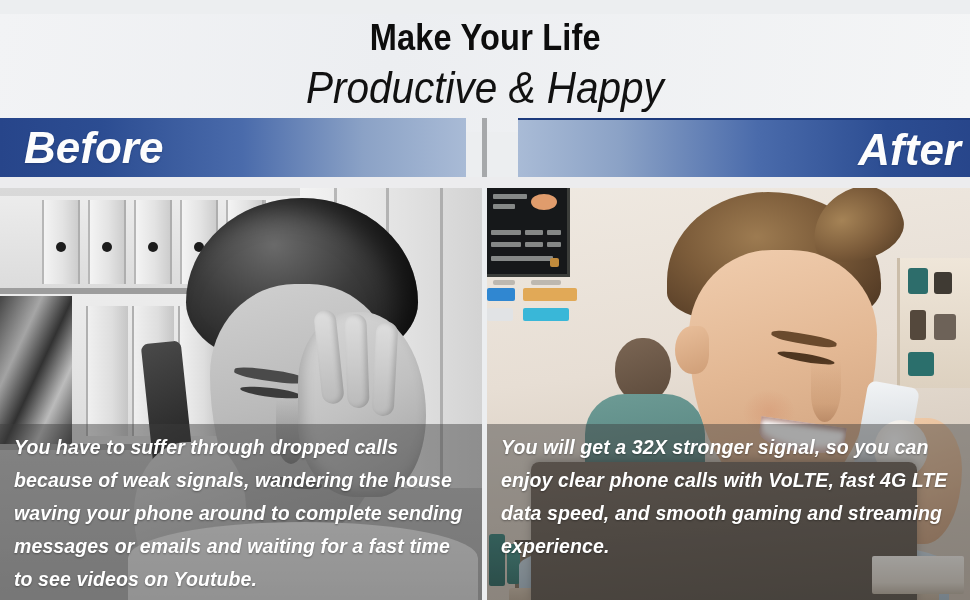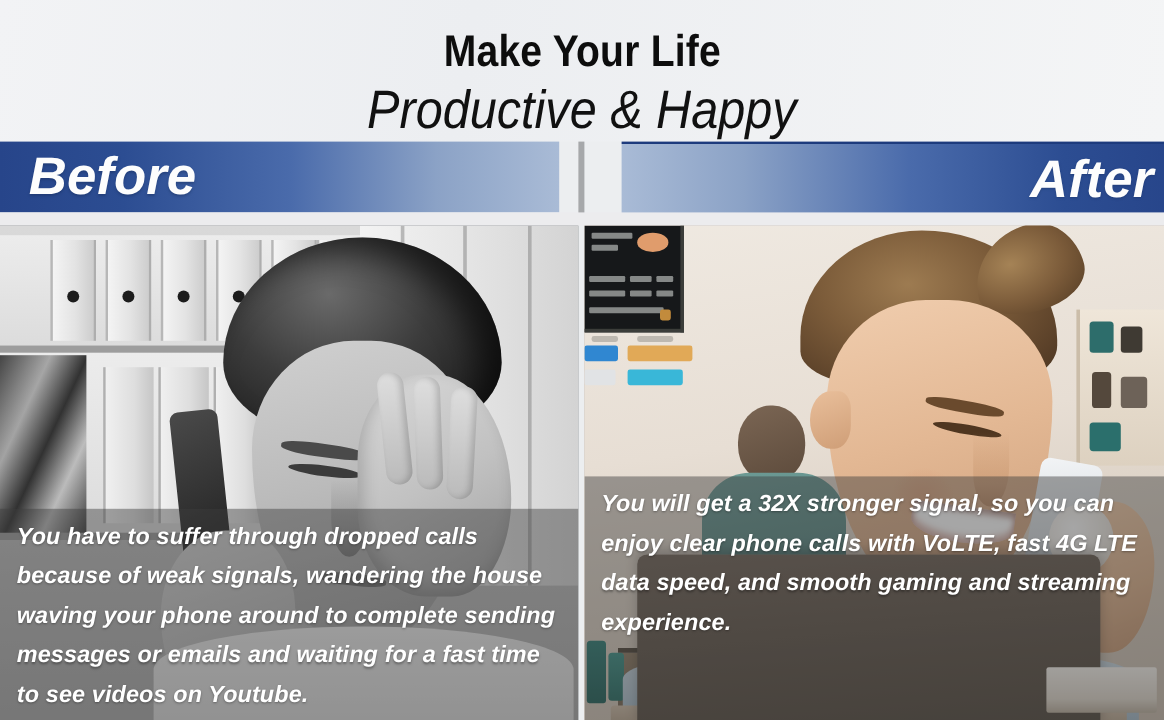--- a/index.html
+++ b/index.html
@@ -16,28 +16,28 @@
     width: 970px;
     height: 600px;
     overflow: hidden;
     background: #eceef0;
   }
 
   
   .header {
     position: absolute;
     left: 0;
-    top: 0;
+    top: 14px;
     width: 970px;
     height: 118px;
     background: linear-gradient(100deg, #f2f3f5 0%, #eceef1 40%, #f4f5f6 100%);
     display: flex;
     flex-direction: column;
     align-items: center;
-    justify-content: flex-end;
+    justify-content: flex-start;
   }
   .title-line1 {
     margin-top: 3px;
     font-family: "Liberation Sans", sans-serif;
     font-size: 37px;
     font-weight: bold;
     color: #0d0d0d;
     letter-spacing: 0.2px;
     line-height: 1.15;
     transform: scaleX(0.88);
@@ -565,21 +565,21 @@
     font-family: "Liberation Sans", sans-serif;
     font-style: italic;
     font-weight: bold;
     color: #ffffff;
     font-size: 19.5px;
     line-height: 33px;
     letter-spacing: 0.1px;
     text-shadow: 0 1px 2px rgba(0,0,0,0.35);
   }
   .caption-before { height: 176px; }
-  .caption-after  { height: 203px; }
+  .caption-after  { height: 176px; }
 </style>
 </head>
 <body>
 
 <div id="infographic">
 
   <div class="header">
     <div class="title-line1">Make Your Life</div>
     <div class="title-line2">Productive &amp; Happy</div>
   </div>

